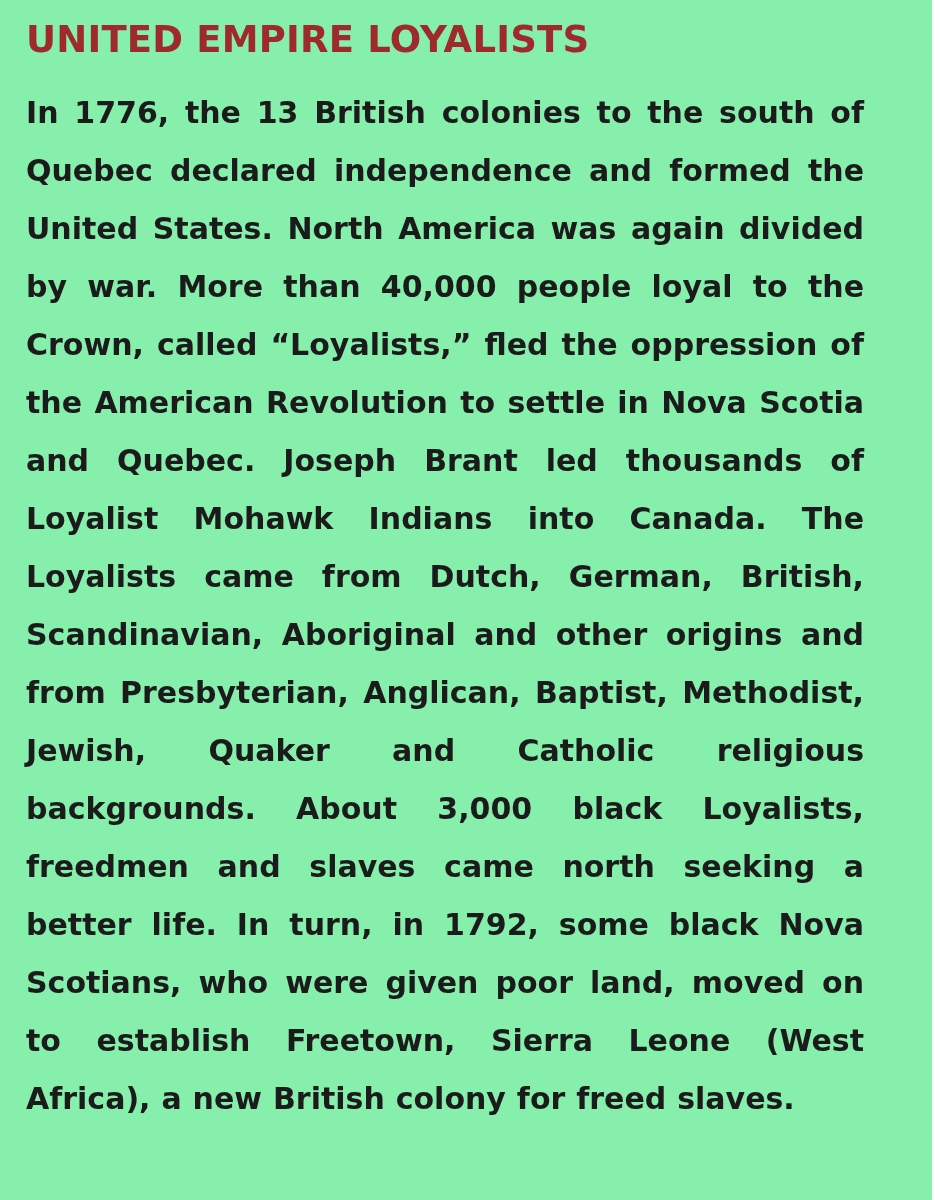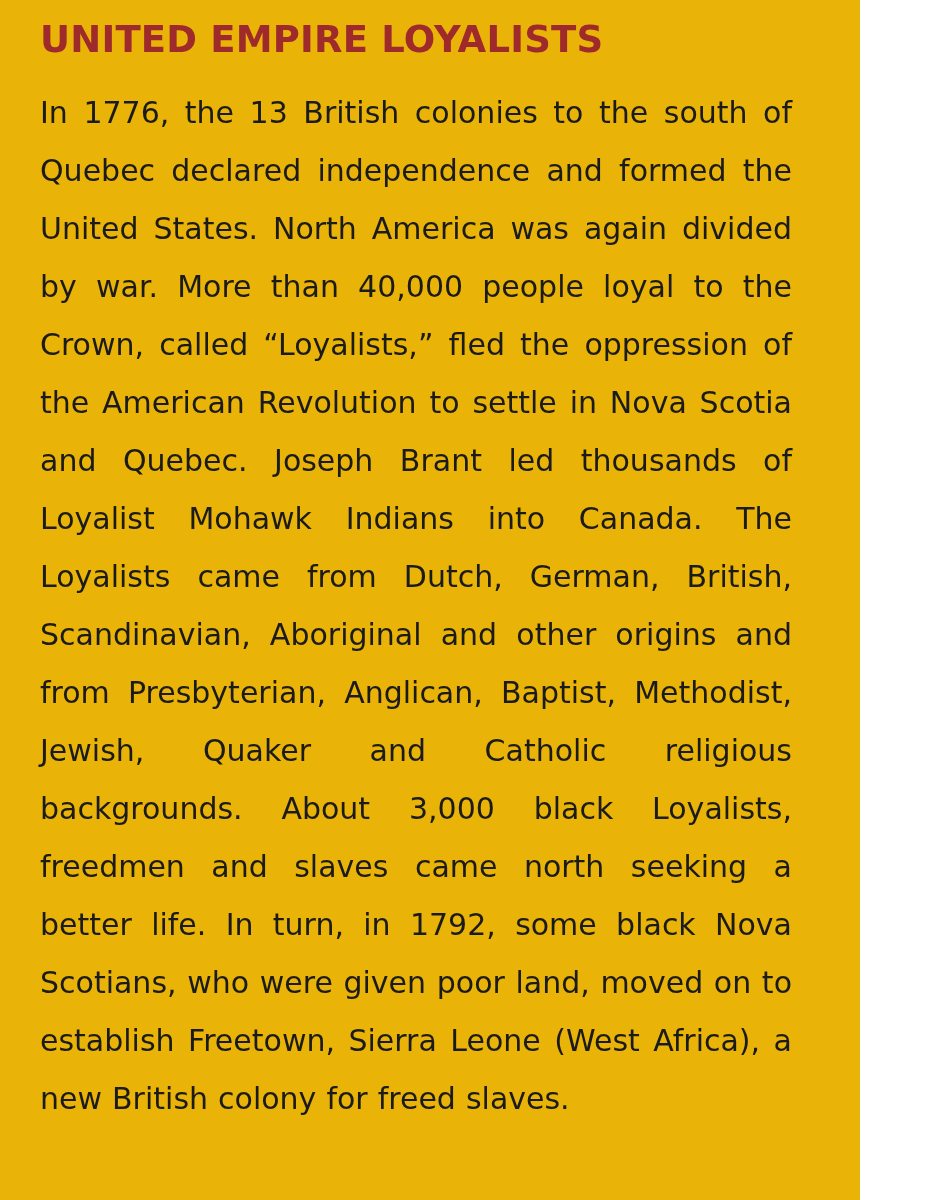--- a/index.html
+++ b/index.html
@@ -8,24 +8,24 @@
   }
   body {
     width: 940px;
     height: 1200px;
     background: #ffffff;
     font-family: "DejaVu Sans", sans-serif;
     overflow: hidden;
   }
   .page {
     box-sizing: border-box;
-    width: 860px;
+    width: 932px;
     height: 1200px;
-    padding: 18px 68px 0 40px;
-    background: #eab308;
+    padding: 18px 68px 0 26px;
+    background: #86efac;
   }
   .heading {
     font-family: "DejaVu Sans", sans-serif;
     font-weight: bold;
     font-size: 37px;
     line-height: 44px;
     letter-spacing: 0.2px;
     color: #9e2a2b;
     margin: 0 0 22px 0;
     text-transform: uppercase;
@@ -33,20 +33,21 @@
   .body-text {
     font-family: "DejaVu Sans", sans-serif;
     font-size: 30px;
     line-height: 58px;
     color: #1b1b1b;
     text-align: justify;
     text-justify: inter-word;
     margin: 0;
     hyphens: none;
     word-spacing: 0.5px;
+    font-weight: bold;
   }
 </style>
 </head>
 <body>
 
 <div class="page">
   <h1 class="heading">UNITED EMPIRE LOYALISTS</h1>
   <p class="body-text">In 1776, the 13 British colonies to the south of Quebec declared independence and formed the United States. North America was again divided by war. More than 40,000 people loyal to the Crown, called “Loyalists,” fled the oppression of the American Revolution to settle in Nova Scotia and Quebec. Joseph Brant led thousands of Loyalist Mohawk Indians into Canada. The Loyalists came from Dutch, German, British, Scandinavian, Aboriginal and other origins and from Presbyterian, Anglican, Baptist, Methodist, Jewish, Quaker and Catholic religious backgrounds. About 3,000 black Loyalists, freedmen and slaves came north seeking a better life. In turn, in 1792, some black Nova Scotians, who were given poor land, moved on to establish Freetown, Sierra Leone (West Africa), a new British colony for freed slaves.</p>
 </div>
 

